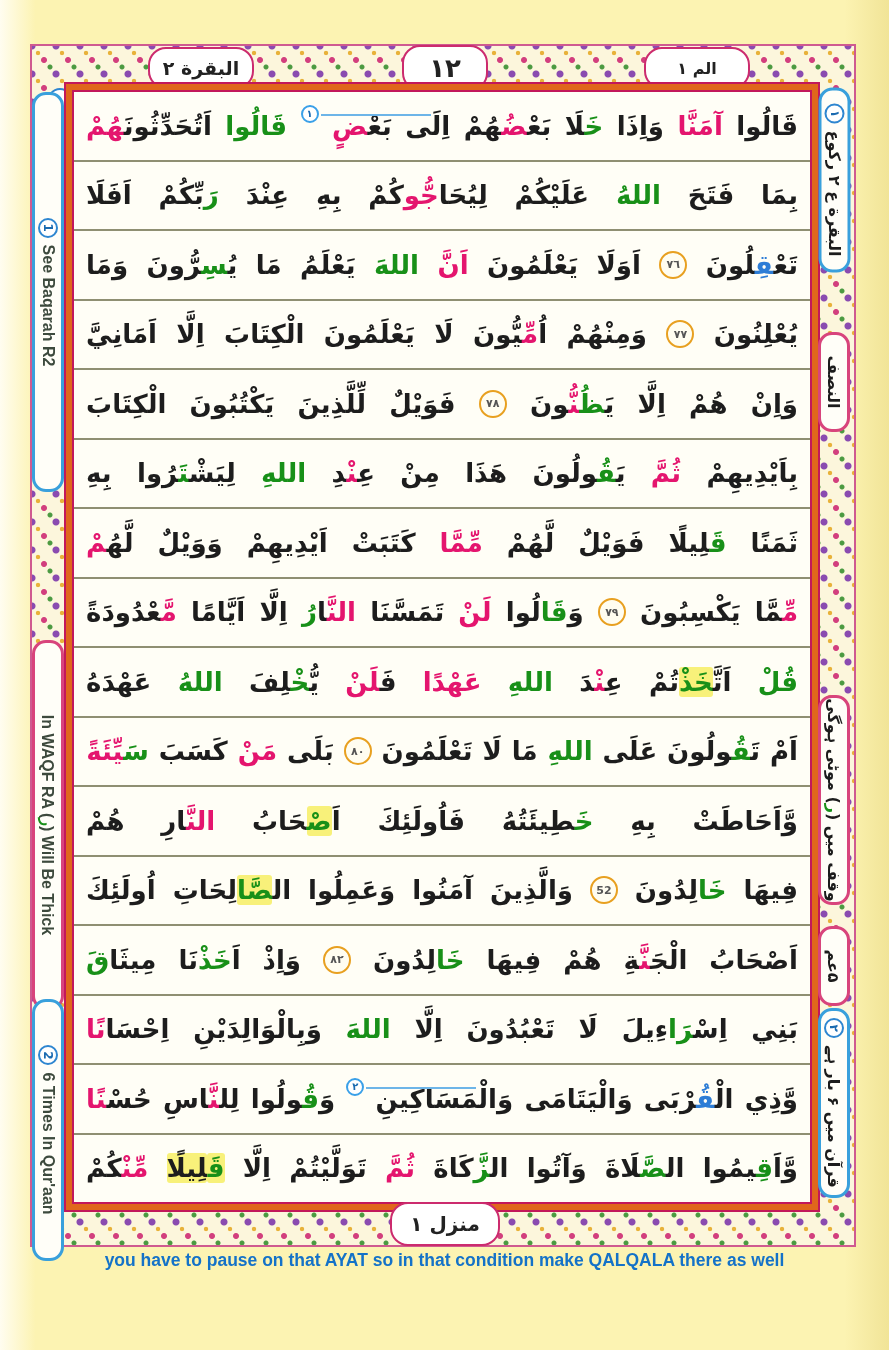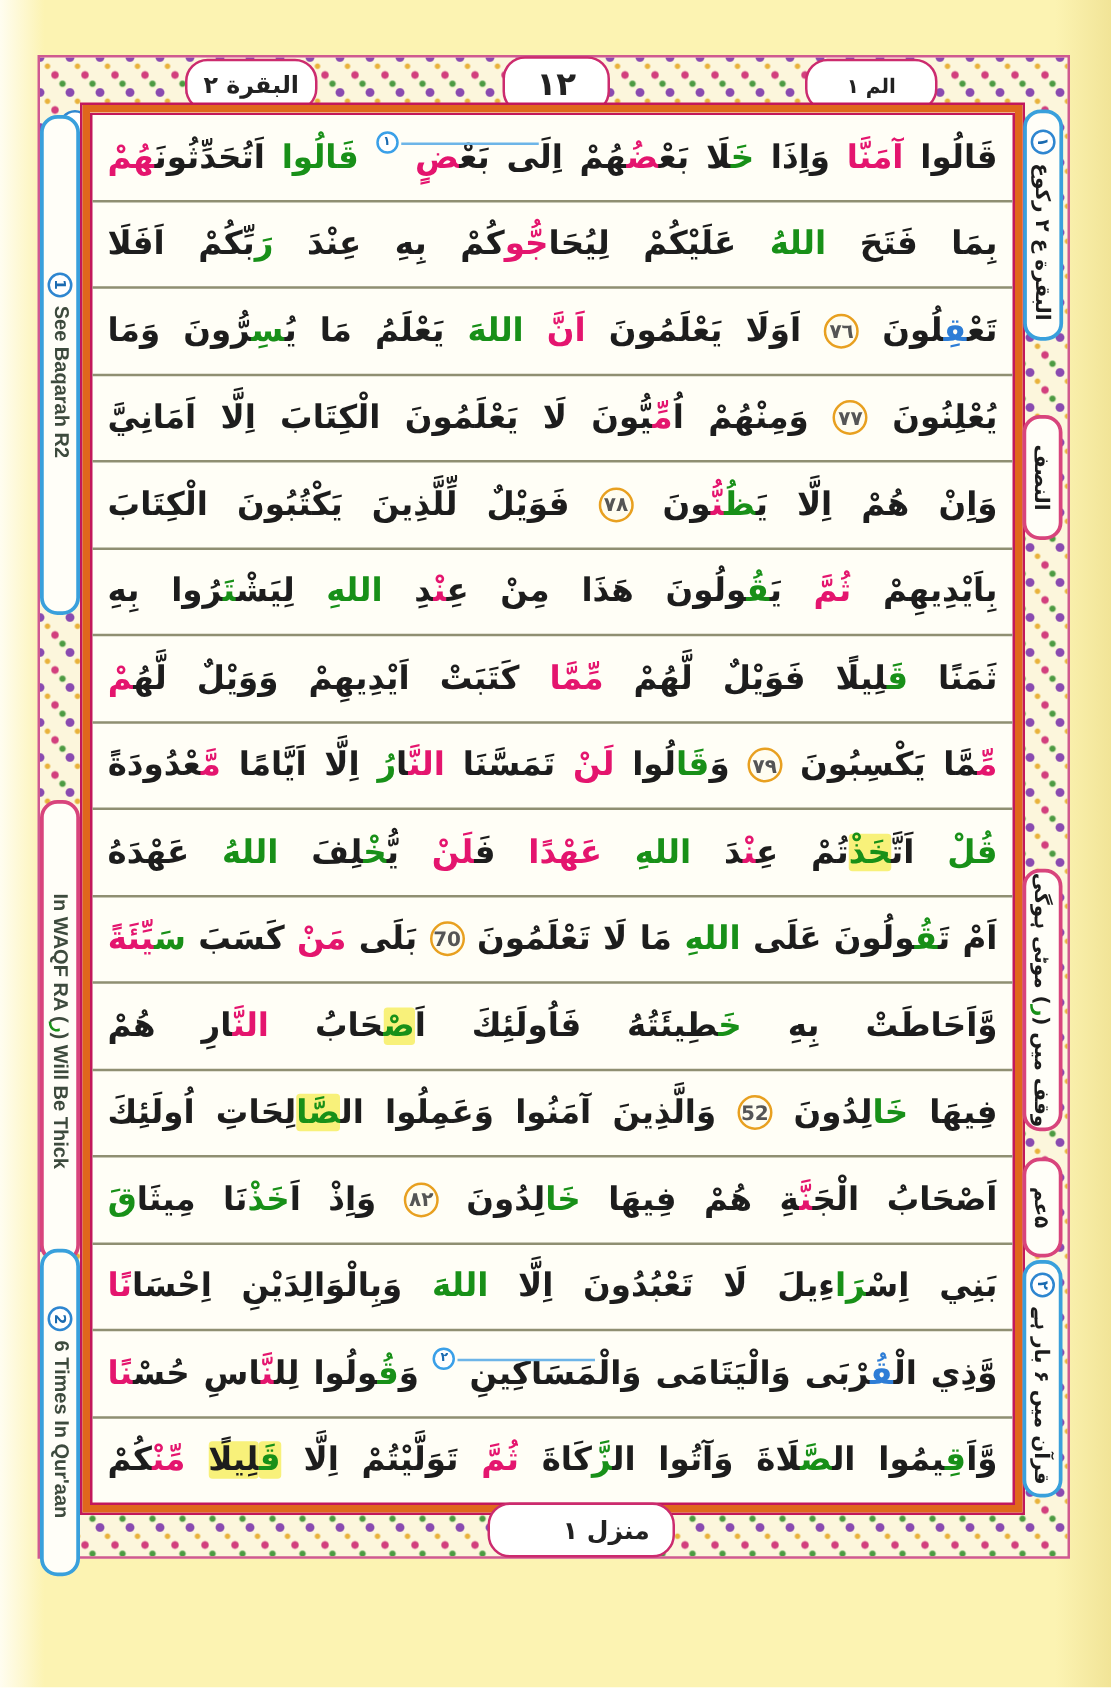--- a/index.html
+++ b/index.html
@@ -33,21 +33,21 @@
     padding:0 12px;border-bottom:2px solid #8f8f72;overflow:hidden;
     font-size:26px;font-weight:bold;color:#1d1d1d;white-space:nowrap;
   }
   .qline:last-child{border-bottom:none;}
   .w{white-space:nowrap;}
   .c-k{color:#1d1d1d}.c-g{color:#189018}.c-p{color:#e4156e}.c-b{color:#2d7dd6}
   .hl{background:#f8f17a;border-radius:3px;}
   .vmark{
     display:inline-flex;align-items:center;justify-content:center;flex:0 0 auto;
     width:28px;height:28px;border-radius:50%;border:2.5px solid #e8a020;background:#fffdf0;
-    font-size:16px;color:#555;box-sizing:border-box;
+    font-size:11px;color:#555;box-sizing:border-box;
   }
   .fnum{
     position:relative;top:-12px;display:inline-flex;align-items:center;justify-content:center;
     width:18px;height:18px;border-radius:50%;border:2px solid #3aa0e8;background:#fff;
     font-size:10px;color:#1a6ab0;box-sizing:border-box;flex:0 0 auto;
   }
   .fnum::after{content:'';position:absolute;left:18px;top:7px;width:110px;height:2px;background:#6db5e8;}
   
   .oval{
     position:absolute;background:#fff;border:2.5px solid #cc2b6e;border-radius:18px;
@@ -222,21 +222,21 @@
           <span class="w"><span class="c-k">عَهْدَهُ</span></span>
         </div>
         <div class="qline">
           <span class="w"><span class="c-k">اَمْ</span></span>
           <span class="w"><span class="c-k">تَ</span><span class="c-g">قُ</span><span class="c-k">ولُونَ</span></span>
           <span class="w"><span class="c-k">عَلَى</span></span>
           <span class="w"><span class="c-g">اللهِ</span></span>
           <span class="w"><span class="c-k">مَا</span></span>
           <span class="w"><span class="c-k">لَا</span></span>
           <span class="w"><span class="c-k">تَعْلَمُونَ</span></span>
-          <span class="vmark">70</span>
+          <span class="vmark">٨٠</span>
           <span class="w"><span class="c-k">بَلَى</span></span>
           <span class="w"><span class="c-p">مَنْ</span></span>
           <span class="w"><span class="c-k">كَسَبَ</span></span>
           <span class="w"><span class="c-g">سَ</span><span class="c-p">يِّئَةً</span></span>
         </div>
         <div class="qline">
           <span class="w"><span class="c-k">وَّاَحَاطَتْ</span></span>
           <span class="w"><span class="c-k">بِهِ</span></span>
           <span class="w"><span class="c-g">خَ</span><span class="c-k">طِيئَتُهُ</span></span>
           <span class="w"><span class="c-k">فَاُولَئِكَ</span></span>
@@ -338,20 +338,21 @@
       <span class="vtext-ar">۵عم</span>
     </div>
   </div>
   <div class="vwrap" style="width:190px;left:739px;top:1087px;">
     <div class="vlabel blue">
       <span class="circ">٢</span>
       <span class="vtext-ar">قرآن میں ۶ بار ہے</span>
     </div>
   </div>
 
-  <div class="oval" style="left:390px;top:1202px;width:106px;height:40px;font-size:20px;padding-left:40px;">
+  <div class="oval" style="left:390px;top:1202px;width:106px;height:40px;font-size:20px;">
     <span>منزل ١</span>
   </div>
 
   <div class="footer">
+    <div class="f-blue">you have to pause on that AYAT so in that condition make QALQALA there as well</div>
   </div>
 
 </div>
 
 </body></html>

